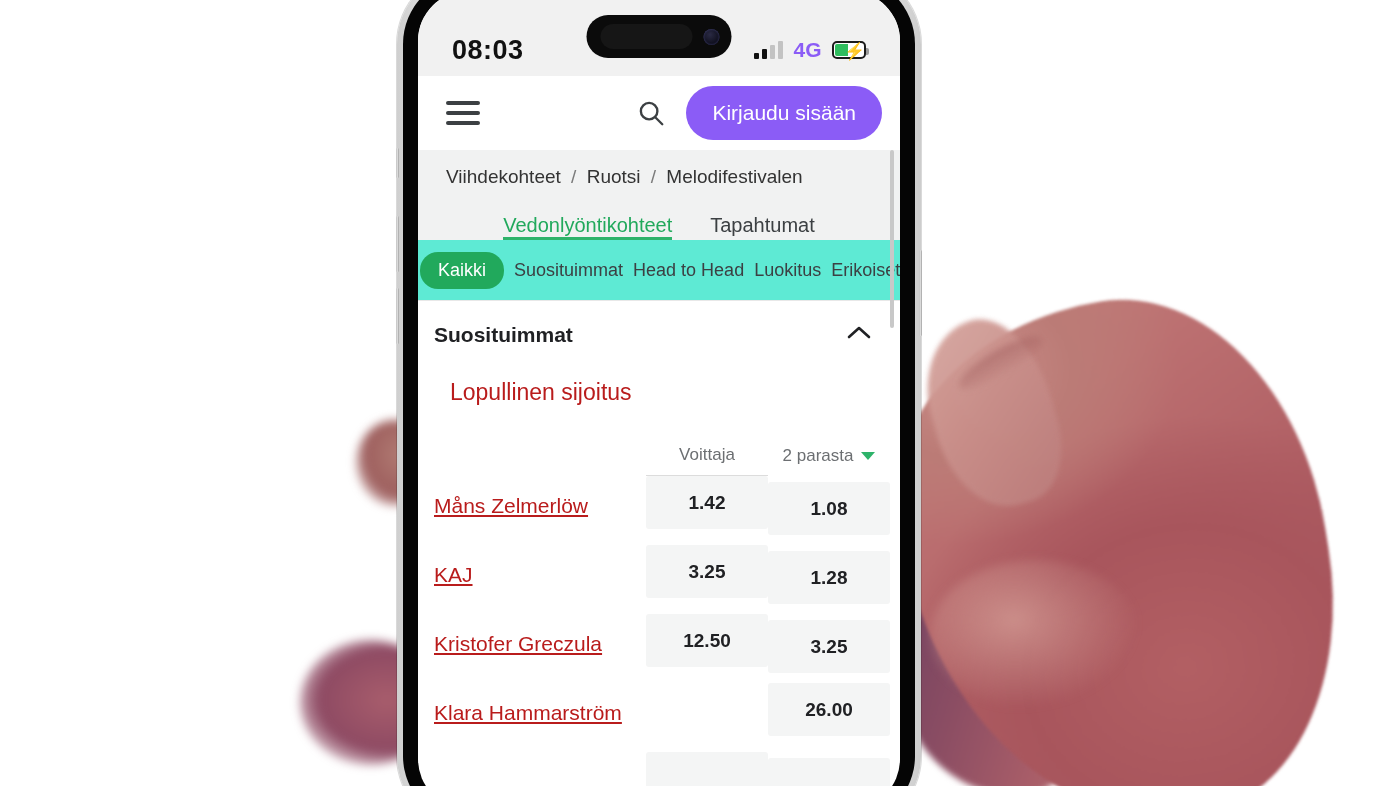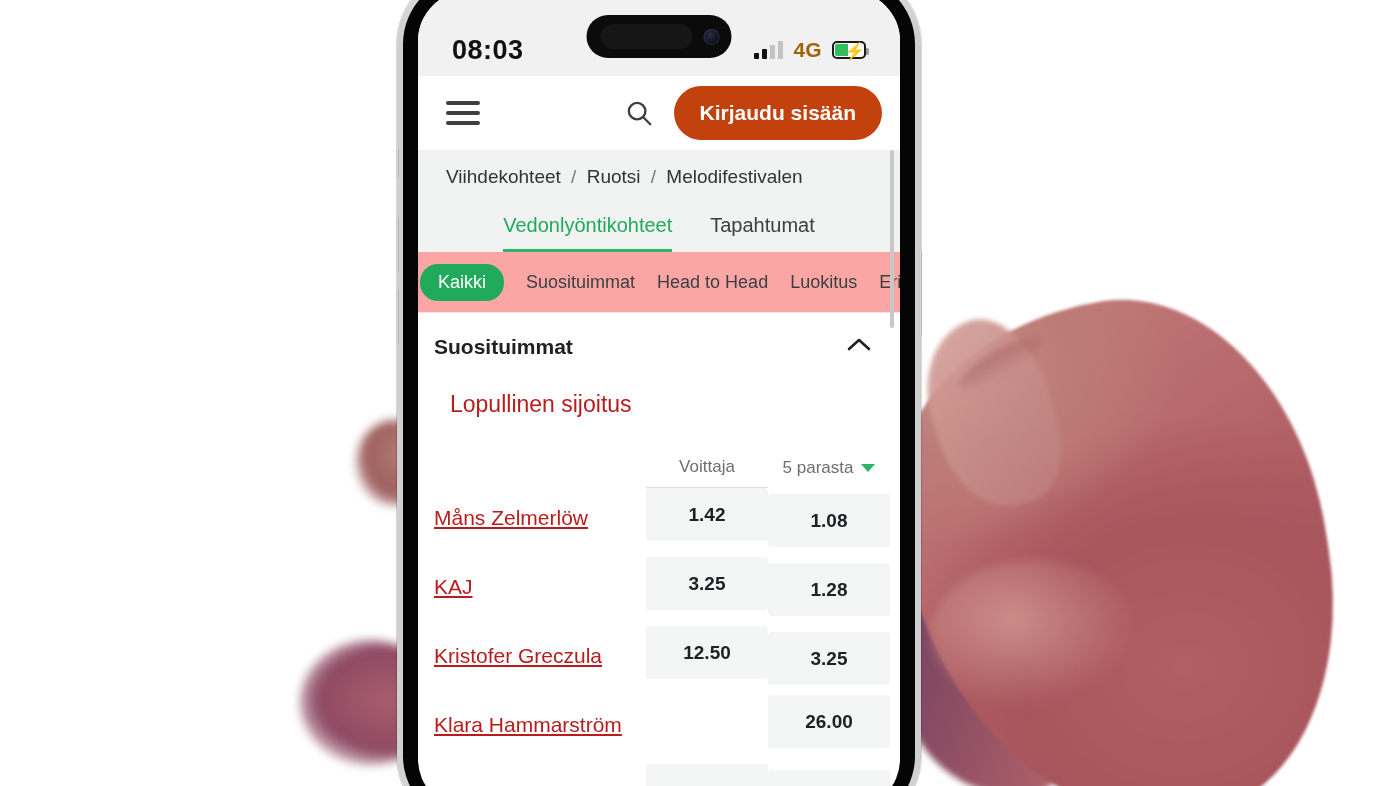--- a/index.html
+++ b/index.html
@@ -142,21 +142,21 @@
     margin-left: auto;
     display: flex; align-items: center; gap: 10px;
     padding-bottom: 8px;
   }
   .signal { display: flex; align-items: flex-end; gap: 3px; height: 17px; }
   .signal i { width: 5px; background: #111; border-radius: 1px; display:block; }
   .signal i:nth-child(1) { height: 6px; }
   .signal i:nth-child(2) { height: 10px; }
   .signal i:nth-child(3) { height: 14px; background: #c3c3c3; }
   .signal i:nth-child(4) { height: 18px; background: #c3c3c3; }
-  .net-label { font-size: 21px; font-weight: bold; color: #a16207; letter-spacing: .3px; }
+  .net-label { font-size: 21px; font-weight: bold; color: #8b5cf6; letter-spacing: .3px; }
   .battery {
     position: relative; width: 34px; height: 18px;
     border: 2px solid #1b1b1b; border-radius: 5px;
     background: #fff; display: flex; align-items: center;
   }
   .battery::after {
     content: ""; position: absolute; right: -5px; top: 5px;
     width: 3px; height: 7px; background: #9a9a9a; border-radius: 0 2px 2px 0;
   }
   .battery .fill {
@@ -194,42 +194,42 @@
   .appbar {
     height: 74px; background: #fff;
     display: flex; align-items: center;
     padding: 0 18px 0 28px;
     gap: 18px;
   }
   .hamburger { width: 34px; height: 24px; display: flex; flex-direction: column; justify-content: space-between; cursor: pointer; }
   .hamburger span { display: block; height: 4px; background: #3c4043; border-radius: 2px; }
   .search-icon { margin-left: auto; width: 34px; height: 34px; display:flex; align-items:center; justify-content:center; cursor:pointer; }
   .login-btn {
-    background: #c2410c; color: #fff;
-    font-size: 21px; font-weight: bold;
+    background: #8b5cf6; color: #fff;
+    font-size: 21px; font-weight: normal;
     border: none; border-radius: 28px;
     padding: 15px 26px;
     cursor: pointer; white-space: nowrap;
   }
 
   
   .subhead { background: #f1f2f2; padding: 16px 0 0 0; position: relative; }
   .breadcrumb {
     font-size: 19px; color: #333; padding: 0 28px 0 28px;
     white-space: nowrap;
   }
   .breadcrumb .sep { color: #7a7a7a; margin: 0 5px; }
   .tabs { display: flex; justify-content: center; gap: 38px; margin-top: 26px; padding: 0 28px; }
-  .tab { font-size: 20px; color: #3c4043; padding-bottom: 12px; cursor: pointer; white-space: nowrap; text-align: center; }
+  .tab { font-size: 20px; color: #3c4043; cursor: pointer; white-space: nowrap; text-align: center; }
   .tab.active { color: #21a95c; border-bottom: 3px solid #2eb36a; }
 
   
   .chips {
-    background: #fca5a5; height: 61px;
-    display: flex; align-items: center; gap: 22px;
+    background: #5eead4; height: 61px;
+    display: flex; align-items: center; gap: 10px;
     padding-left: 8px; padding-right: 10px;
     border-bottom: 1px solid #e8e8e8;
     overflow: hidden; white-space: nowrap;
   }
   .chip {
     font-size: 18px; color: #3c4043; cursor: pointer; white-space: nowrap; flex: 0 0 auto;
   }
   .chip.active {
     background: #21a95c; color: #fff; font-weight: normal;
     border-radius: 18px; padding: 8px 18px;
@@ -377,21 +377,21 @@
           </svg>
         </div>
       </div>
 
       <div class="market-title">Lopullinen sijoitus</div>
 
       <div class="odds-head">
         <div class="spacer"></div>
         <div class="col-head col-a">Voittaja</div>
         <div class="col-head col-b">
-          <span>5 parasta</span>
+          <span>2 parasta</span>
           <span class="caret"></span>
         </div>
       </div>
 
       <div>
         <div class="odds-row">
           <div class="runner">Måns Zelmerlöw</div>
           <div class="odds-cell col-a">1.42</div>
           <div class="odds-cell col-b">1.08</div>
         </div>

